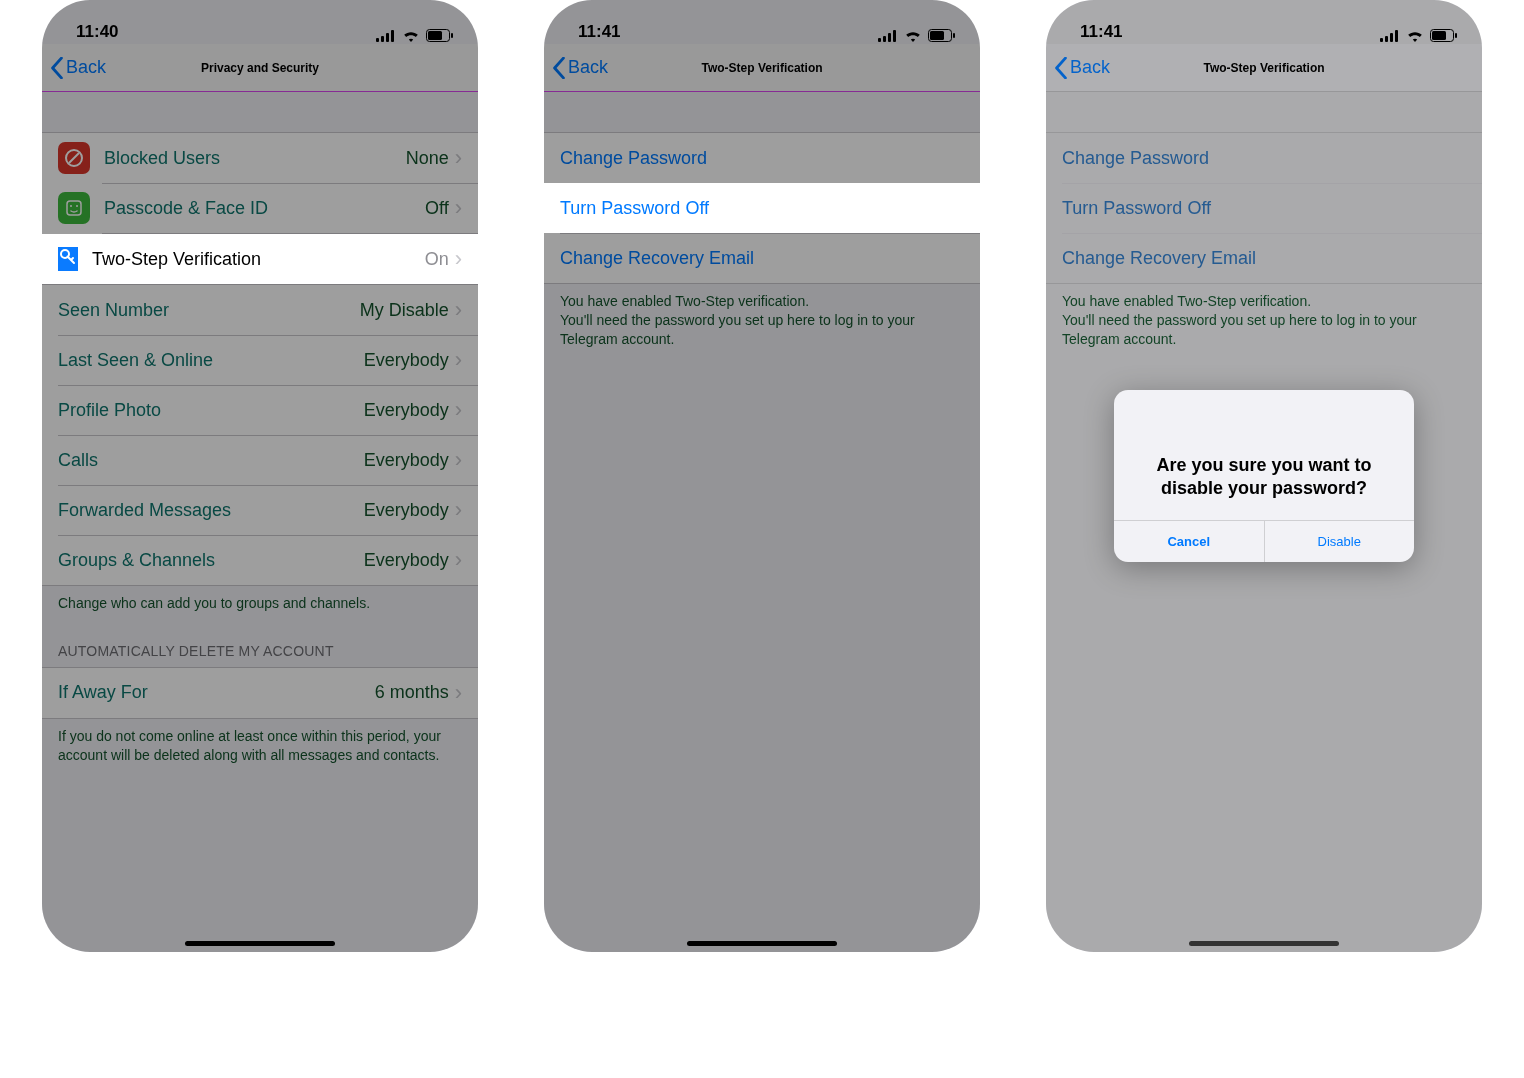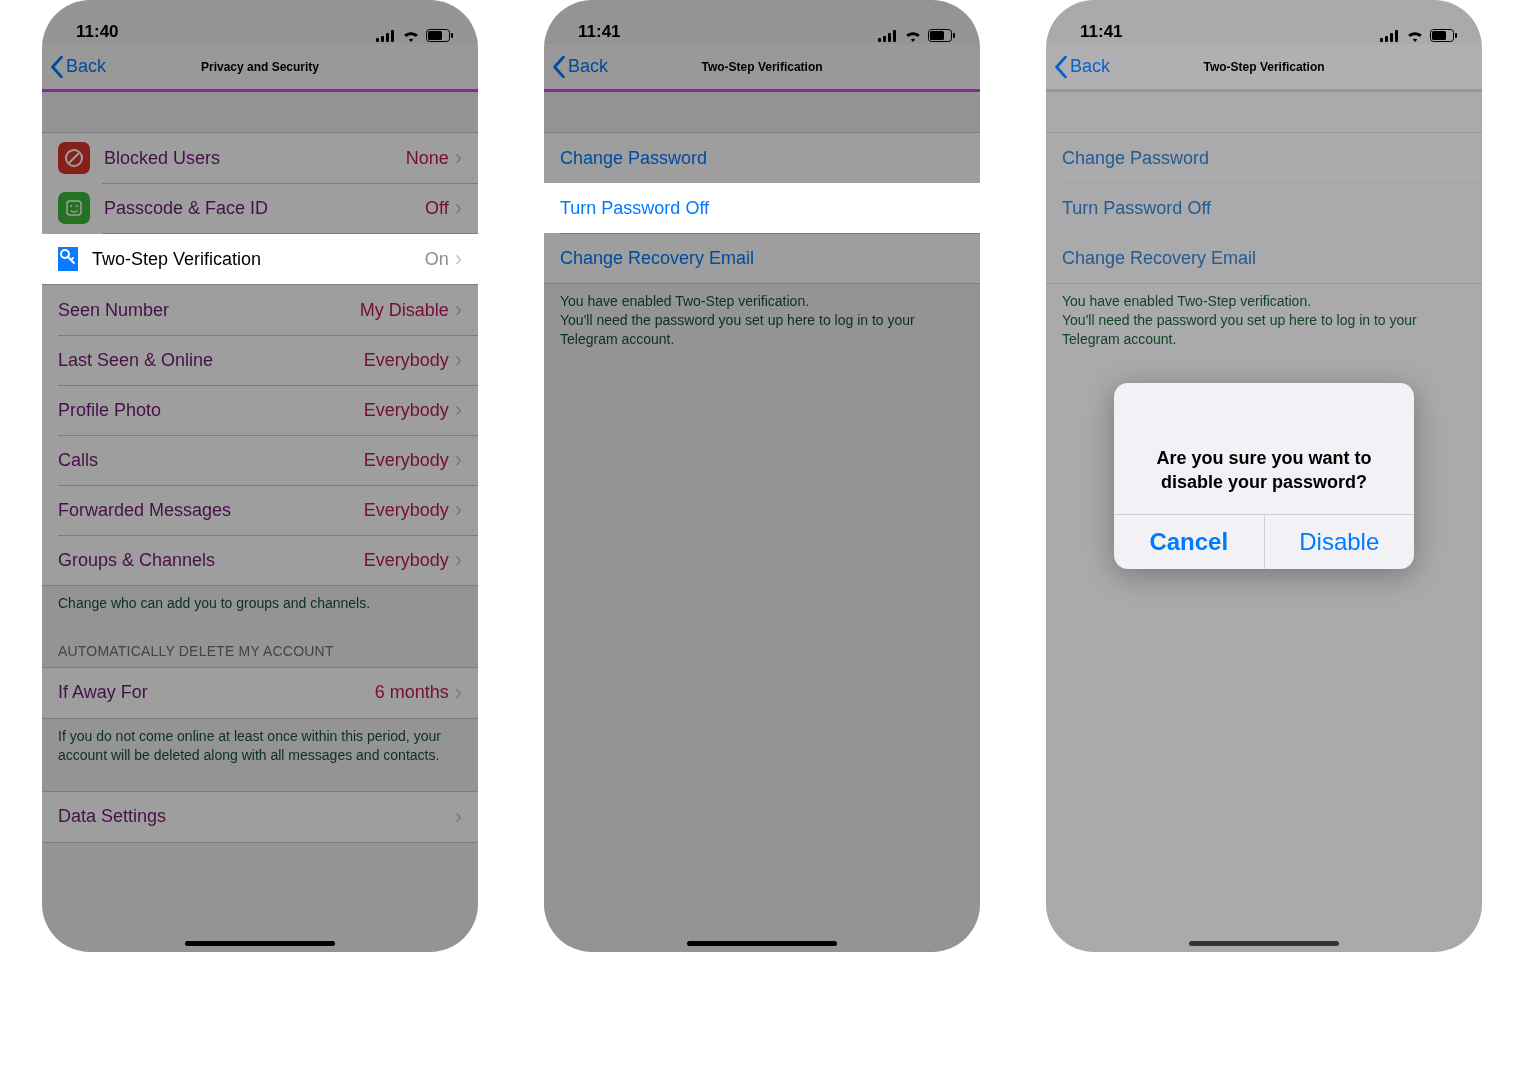--- a/index.html
+++ b/index.html
@@ -41,21 +41,21 @@
     padding: 0 24px 2px 34px;
     font-size: 17px;
     font-weight: 600;
     z-index: 1;
   }
   .status-icons { display: flex; align-items: center; gap: 6px; }
   .nav-bar {
     position: absolute;
     top: 44px; left: 0; right: 0;
     height: 48px;
-    border-bottom: 3px solid #d946ef;
+    border-bottom: 1px solid #d946ef;
     display: flex;
     align-items: center;
     justify-content: center;
     background: #f7f7f7;
     z-index: 1;
   }
   .nav-title { font-size: 12px; font-weight: 600; }
   .nav-back {
     position: absolute;
     left: 8px;
@@ -102,22 +102,22 @@
     background: #c8c7cc;
   }
   .cell.with-icon + .cell.with-icon::before { left: 60px; }
   .cell .icon-wrap {
     width: 32px; height: 32px;
     border-radius: 7px;
     display: flex; align-items: center; justify-content: center;
     margin-right: 14px;
     flex-shrink: 0;
   }
-  .cell .label { flex: 1; font-size: 18px; color: #701a75; }
-  .cell .value { font-size: 18px; color: #be185d; margin-right: 6px;}
+  .cell .label { flex: 1; font-size: 18px; color: #0f766e; }
+  .cell .value { font-size: 18px; color: #14532d; margin-right: 6px;}
   .cell .disclosure { color: #c7c7cc; font-size: 22px; font-weight: 300; }
   .chev::after { content: "›"; }
   .link-cell .label { color: #007aff; }
   .spacer-40 { height: 40px; }
   .home-indicator {
     position: absolute;
     bottom: 6px; left: 50%;
     transform: translateX(-50%);
     width: 150px; height: 5px;
     border-radius: 3px;
@@ -166,21 +166,21 @@
     margin-top: 42px;
   }
   .alert-buttons {
     display: flex;
     border-top: 1px solid #cfcfd2;
   }
   .alert-button {
     flex: 1;
     text-align: center;
     padding: 13px 0;
-    font-size: 24px;
+    font-size: 13px;
     color: #007aff;
   }
   .alert-button + .alert-button {
     border-left: 1px solid #cfcfd2;
   }
   .icon-red { background: #d9362a; }
   .icon-green { background: #3db93d; }
   .icon-blue { background: #0a7bff; }
 </style>
 </head>
@@ -295,26 +295,20 @@
     <div class="group">
       <div class="cell">
         <span class="label">If Away For</span>
         <span class="value">6 months</span>
         <span class="disclosure chev"></span>
       </div>
     </div>
     <div class="group-footer">If you do not come online at least once within this period, your account will be deleted along with all messages and contacts.</div>
 
     <div style="height:18px"></div>
-    <div class="group">
-      <div class="cell">
-        <span class="label">Data Settings</span>
-        <span class="disclosure chev"></span>
-      </div>
-    </div>
   </div>
 
   <div class="highlight-row" style="top:234px;height:50px;">
     <div class="icon-wrap icon-blue">
       <svg width="20" height="20" viewBox="0 0 20 20">
             <circle cx="7" cy="7" r="4" fill="none" stroke="#fff" stroke-width="2"></circle>
             <path d="M9.5 9.5 L16 16 M13 13 L15 11" stroke="#fff" stroke-width="2" fill="none" stroke-linecap="round"></path>
           </svg>
     </div>
     <span class="label" style="flex:1;font-size:18px;margin-left:14px">Two-Step Verification</span>

